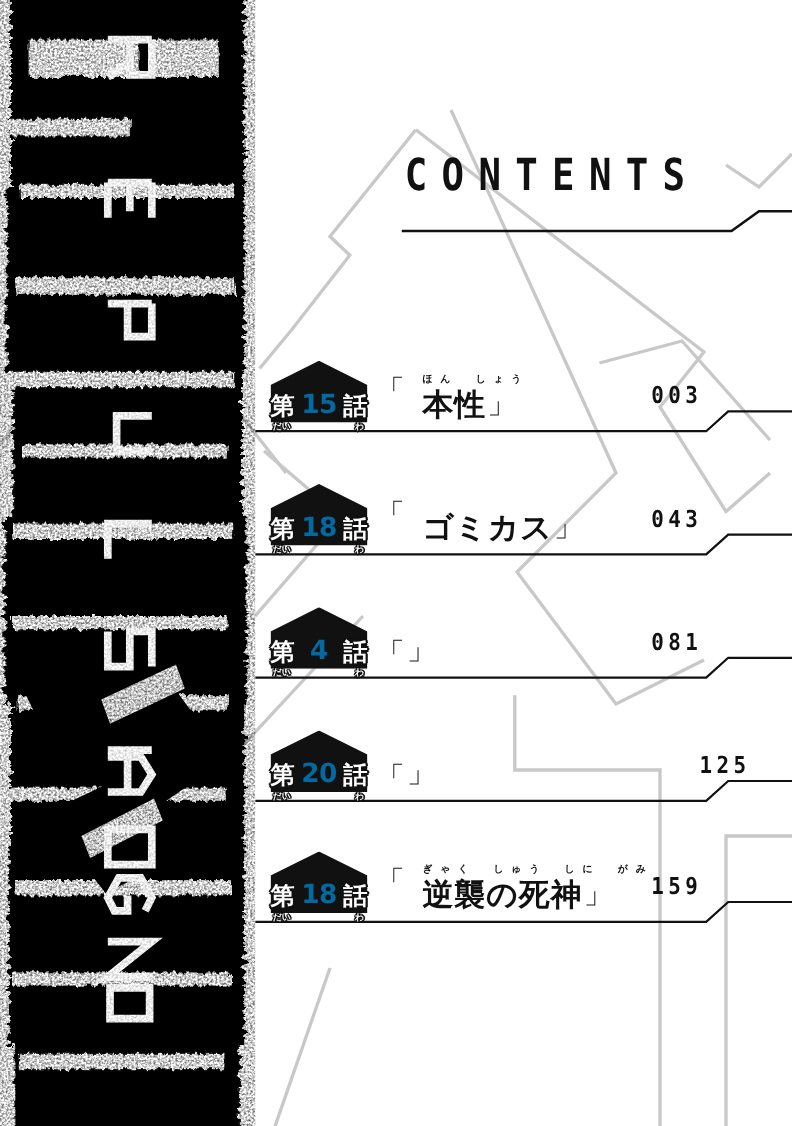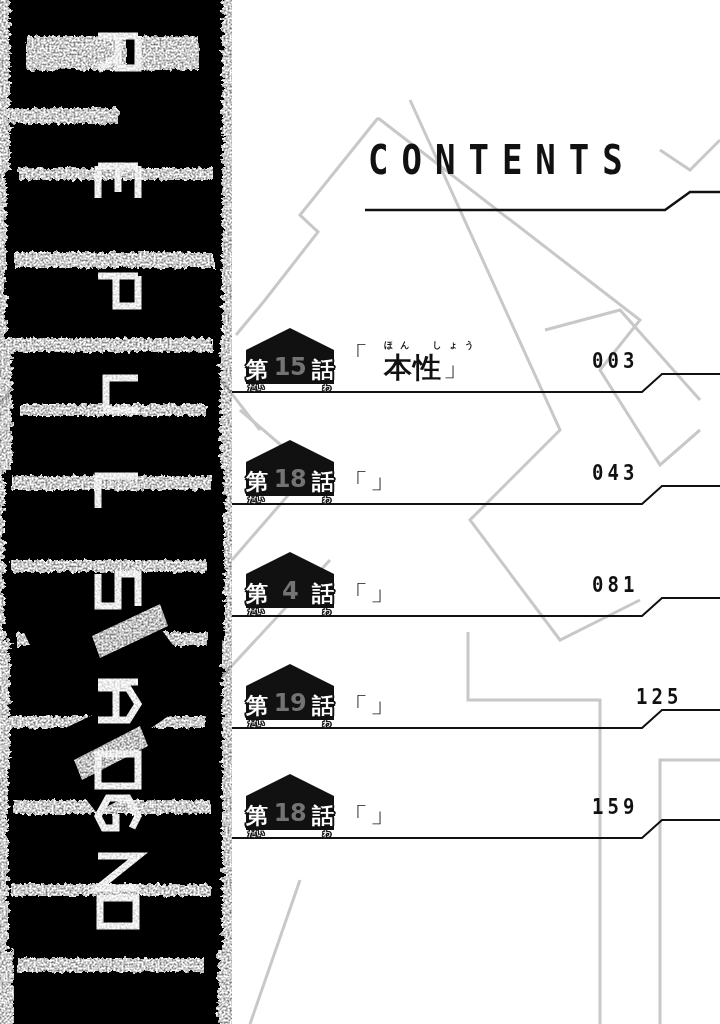--- a/index.html
+++ b/index.html
@@ -132,21 +132,21 @@
   .ep-badge .kanji-right { right: 0px; }
   .ep-badge .num-mid {
     position: absolute;
     left: 0; right: 0;
     bottom: 5px;
     text-align: center;
     font-family: "DejaVu Sans", sans-serif;
     font-size: 24px;
     font-weight: bold;
     line-height: 1;
-    color: #737373;
+    color: #0369a1;
     letter-spacing: -0.5px;
     z-index: 3;
   }
   .ep-badge .ruby-left,
   .ep-badge .ruby-right {
     position: absolute;
     top: 8px;
     font-family: "DejaVu Sans", sans-serif;
     font-size: 8px;
     font-weight: bold;
@@ -416,20 +416,24 @@
             <polygon points="44,0 88,22 88,56 0,56 0,22" fill="#111111"></polygon>
           </svg>
           <span class="ruby-left">だい</span>
           <span class="kanji-left">第</span>
           <span class="num-mid">18</span>
           <span class="ruby-right">わ</span>
           <span class="kanji-right">話</span>
         </div>
         <div class="ep-title">
           <span class="bracket open">「</span>
+          <span class="title-core">
+            <span class="title-ruby"></span>
+            <span>ゴミカス</span>
+          </span>
           <span class="bracket close">」</span>
         </div>
       </div>
       <div class="ep-page" style="left:360px">043</div>
       <svg class="ep-rule" viewBox="0 0 488 36" width="488" height="36" aria-hidden="true">
         <polyline points="0,22 410,22 430,4 488,4" fill="none" stroke="#111111" stroke-width="2"></polyline>
       </svg>
     </div>
 
     <div class="toc-entry" style="top:550px">
@@ -456,21 +460,21 @@
     </div>
 
     <div class="toc-entry" style="top:662px">
       <div class="toc-row">
         <div class="ep-badge">
           <svg class="pent" viewBox="0 0 88 56" aria-hidden="true">
             <polygon points="44,0 88,22 88,56 0,56 0,22" fill="#111111"></polygon>
           </svg>
           <span class="ruby-left">だい</span>
           <span class="kanji-left">第</span>
-          <span class="num-mid">19</span>
+          <span class="num-mid">20</span>
           <span class="ruby-right">わ</span>
           <span class="kanji-right">話</span>
         </div>
         <div class="ep-title">
           <span class="bracket open">「</span>
           <span class="bracket close">」</span>
         </div>
       </div>
       <div class="ep-page" style="left:404px">125</div>
       <svg class="ep-rule" viewBox="0 0 488 36" width="488" height="36" aria-hidden="true">
@@ -485,20 +489,24 @@
             <polygon points="44,0 88,22 88,56 0,56 0,22" fill="#111111"></polygon>
           </svg>
           <span class="ruby-left">だい</span>
           <span class="kanji-left">第</span>
           <span class="num-mid">18</span>
           <span class="ruby-right">わ</span>
           <span class="kanji-right">話</span>
         </div>
         <div class="ep-title">
           <span class="bracket open">「</span>
+          <span class="title-core">
+            <span class="title-ruby">ぎゃく　しゅう　しに　がみ</span>
+            <span>逆襲の死神</span>
+          </span>
           <span class="bracket close">」</span>
         </div>
       </div>
       <div class="ep-page" style="left:360px">159</div>
       <svg class="ep-rule" viewBox="0 0 488 36" width="488" height="36" aria-hidden="true">
         <polyline points="0,22 410,22 430,4 488,4" fill="none" stroke="#111111" stroke-width="2"></polyline>
       </svg>
     </div>
 
   </div>

